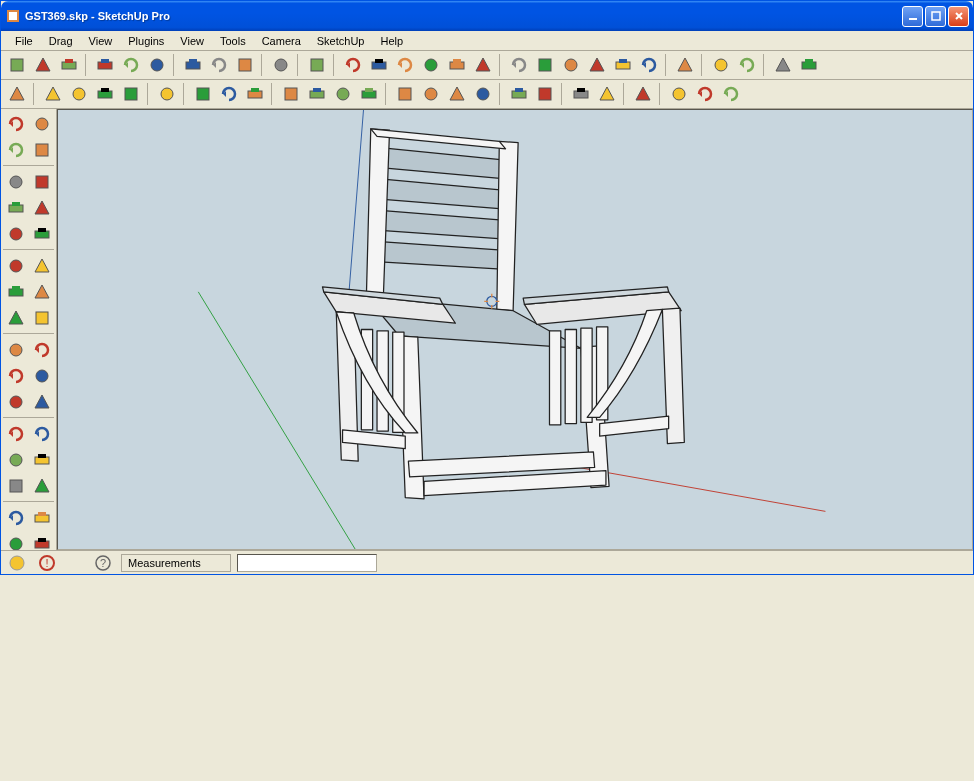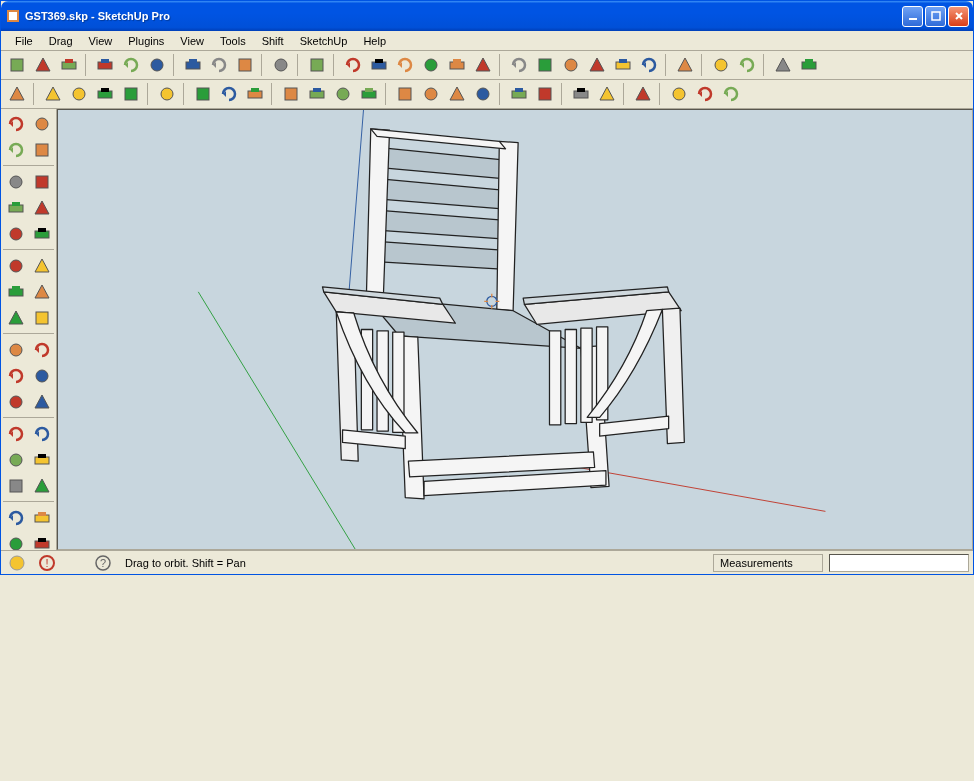--- a/index.html
+++ b/index.html
@@ -78,21 +78,21 @@
     </div>
   </div>
 
   <div class="menubar" id="menubar">
       <span>File</span>
       <span>Drag</span>
       <span>View</span>
       <span>Plugins</span>
       <span>View</span>
       <span>Tools</span>
-      <span>Shift</span>
+      <span>Camera</span>
       <span>SketchUp</span>
       <span>Help</span>
     </div>
 
   <div class="toolbar" id="tb1">
       <div class="tool-btn">
         <svg class="icon" viewBox="0 0 18 18">
           <rect x="3" y="3" width="12" height="12" fill="#7a5" stroke="#555"></rect>
         </svg>
       </div>
@@ -726,18 +726,17 @@
           <text x="9" y="13" text-anchor="middle" font-size="10" fill="#c0392b">!</text>
         </svg>
     </div>
     <div style="width:20px"></div>
     <div class="tool-btn">
       <svg class="icon" viewBox="0 0 18 18">
           <circle cx="9" cy="9" r="7" fill="none" stroke="#666" stroke-width="1.5"></circle>
           <text x="9" y="13" text-anchor="middle" font-size="10" fill="#666">?</text>
         </svg>
     </div>
-    <div class="status-hint">Drag to orbit.  Shift = Pan</div>
     <div class="status-seg status-meas-label">Measurements</div>
     <div class="status-meas-val"></div>
   </div>
 
 </div>
 
 </body></html>

